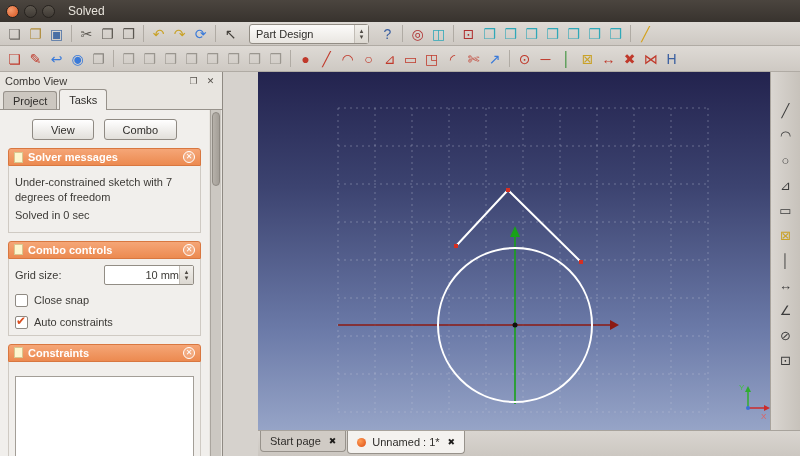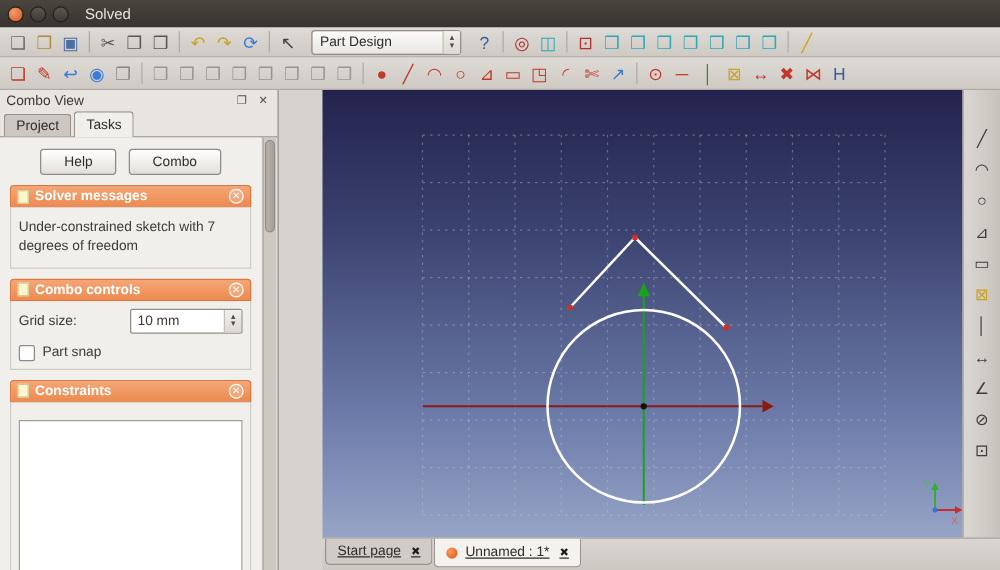--- a/index.html
+++ b/index.html
@@ -89,21 +89,21 @@
   }
   .sec-body {
     border:1px solid #cfcac3; border-top:none; background:#f1efec;
     padding:6px; font-size:11px; color:#3c3a36;
   }
   .msg { margin:3px 0; line-height:1.35; }
   .row { display:flex; align-items:center; }
   .lbl { font-size:11px; }
   .spinbox {
     margin-left:auto; width:90px; height:20px; background:#fff;
-    border:1px solid #928d85; border-radius:2px; display:flex; align-items:center; font-size:11px;
+    border:1px solid #928d85; border-radius:2px; display:flex; align-items:center; font-size:11px;text-align:right;
   }
   .spin-text { flex:1; padding-left:5px; }
   .checkrow { display:flex; align-items:center; gap:6px; margin-top:9px; }
   .checkbox { width:13px; height:13px; background:#fff; border:1px solid #8f8a83; border-radius:2px; position:relative; }
   .checkbox.checked::after {
     content:"✔"; position:absolute; top:-3px; left:0px;
     color:#d94e1f; font-size:12px; font-weight:bold;
   }
   .listbox { margin-top:8px; background:#ffffff; border:1px solid #a39e97; height:150px; }
   
@@ -242,32 +242,33 @@
     <div class="cv-tab">
       <span>Project</span>
     </div>
     <div class="cv-tab active">
       <span>Tasks</span>
     </div>
   </div>
 
   <div class="cv-content">
     <div class="cv-buttons">
-      <button class="btn">Help</button>
+      <button class="btn">View</button>
       <button class="btn">Combo</button>
     </div>
 
     <div class="section">
       <div class="sec-header">
         <span class="sec-ico"></span>
         <span>Solver messages</span>
         <span class="sec-close">✕</span>
       </div>
       <div class="sec-body">
         <div class="msg">Under-constrained sketch with 7 degrees of freedom</div>
+        <div class="msg">Solved in 0 sec</div>
       </div>
     </div>
 
     <div class="section">
       <div class="sec-header">
         <span class="sec-ico"></span>
         <span>Combo controls</span>
         <span class="sec-close">✕</span>
       </div>
       <div class="sec-body">
@@ -276,21 +277,25 @@
           <div class="spinbox">
             <span class="spin-text">10 mm</span>
             <span class="spin-arrows">
               <span>▴</span>
               <span>▾</span>
             </span>
           </div>
         </div>
         <div class="checkrow">
           <span class="checkbox"></span>
-          <span class="lbl">Part snap</span>
+          <span class="lbl">Close snap</span>
+        </div>
+        <div class="checkrow">
+          <span class="checkbox checked"></span>
+          <span class="lbl">Auto constraints</span>
         </div>
       </div>
     </div>
 
     <div class="section">
       <div class="sec-header">
         <span class="sec-ico"></span>
         <span>Constraints</span>
         <span class="sec-close">✕</span>
       </div>
@@ -366,21 +371,21 @@
       <span class="tbicon" style="color: rgb(201, 162, 39);">⊠</span>
       <span class="tbicon" style="color: rgb(60, 60, 60);">│</span>
       <span class="tbicon" style="color: rgb(60, 60, 60);">↔</span>
       <span class="tbicon" style="color: rgb(60, 60, 60);">∠</span>
       <span class="tbicon" style="color: rgb(60, 60, 60);">⊘</span>
       <span class="tbicon" style="color: rgb(60, 60, 60);">⊡</span>
     </div>
 </div>
 
 <div id="doc-tabbar">
-  <div id="doc-tabs" style="display:flex;text-decoration:underline;">
+  <div id="doc-tabs" style="display:flex;">
       <div class="doc-tab">
         <span>Start page</span>
         <span class="tab-close">✖</span>
       </div>
       <div class="doc-tab active">
         <span class="doc-ico"></span>
         <span>Unnamed : 1*</span>
         <span class="tab-close">✖</span>
       </div>
     </div>

